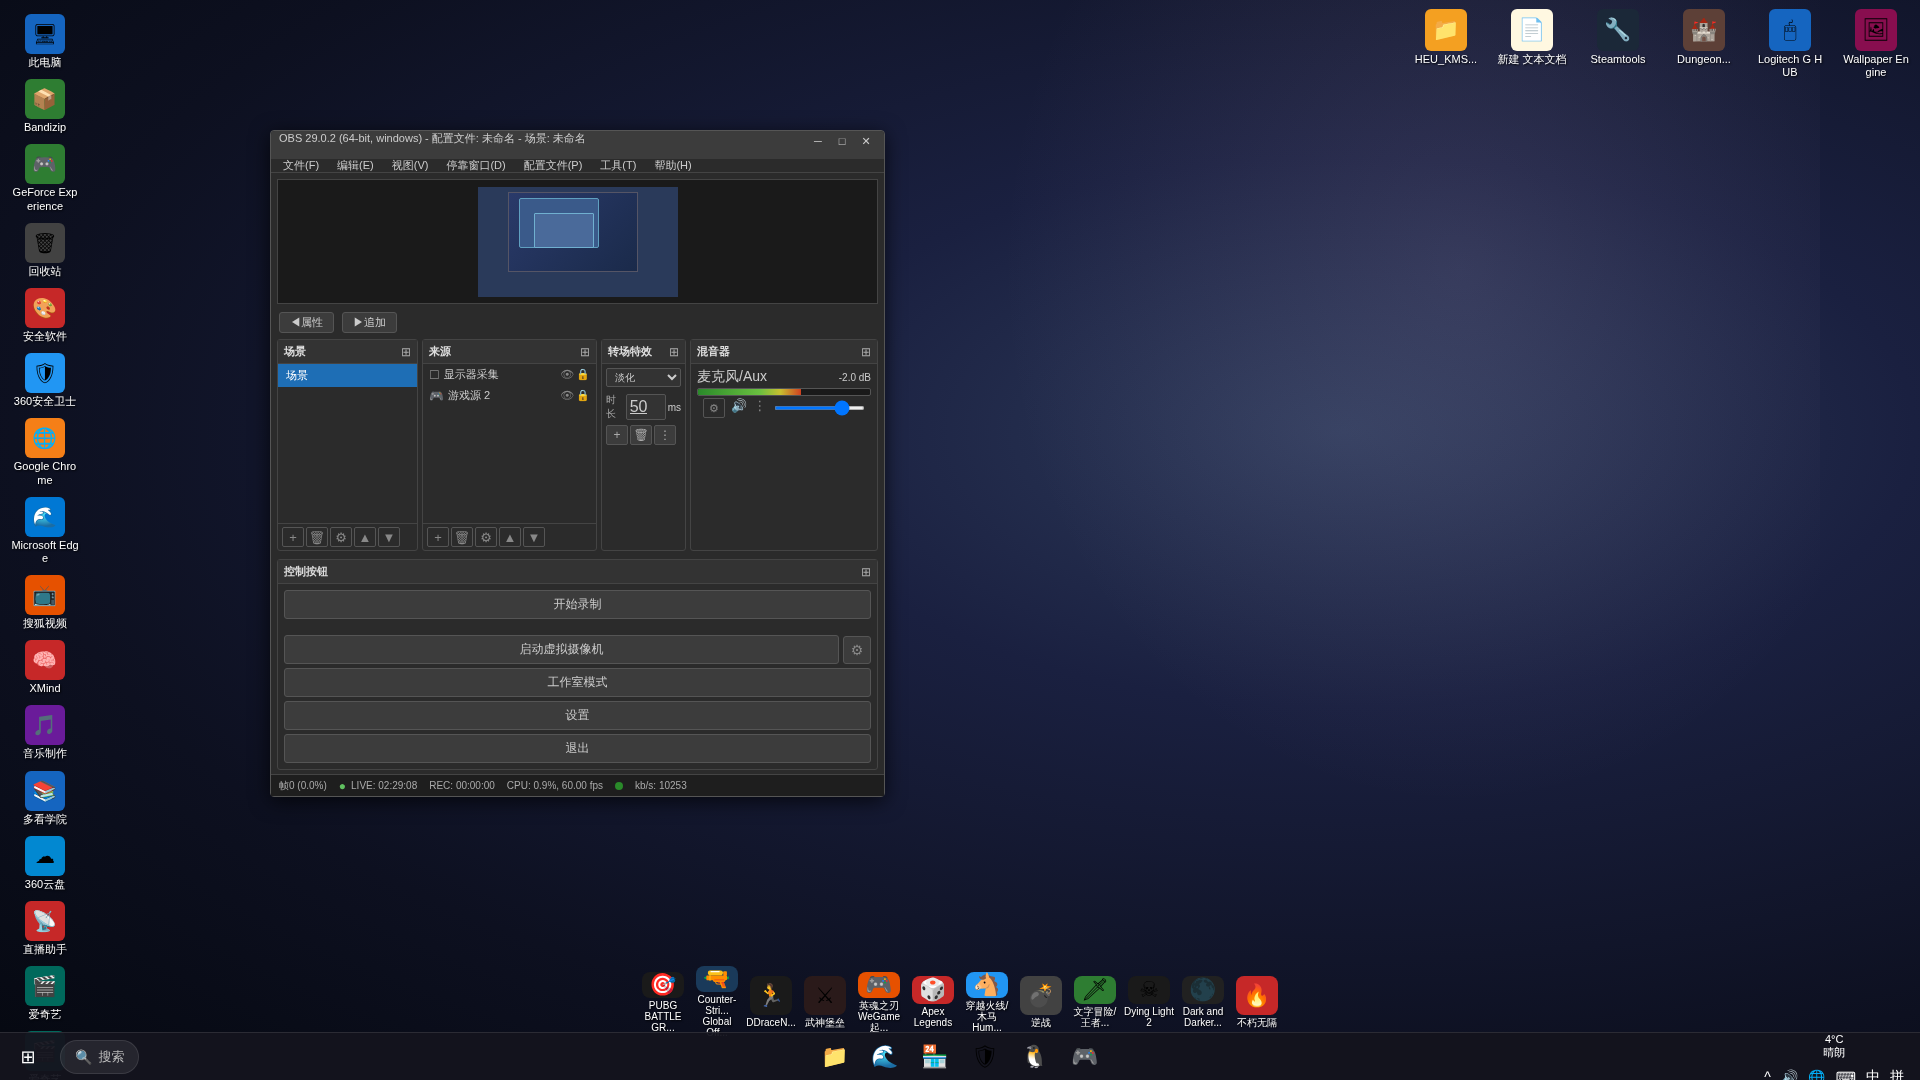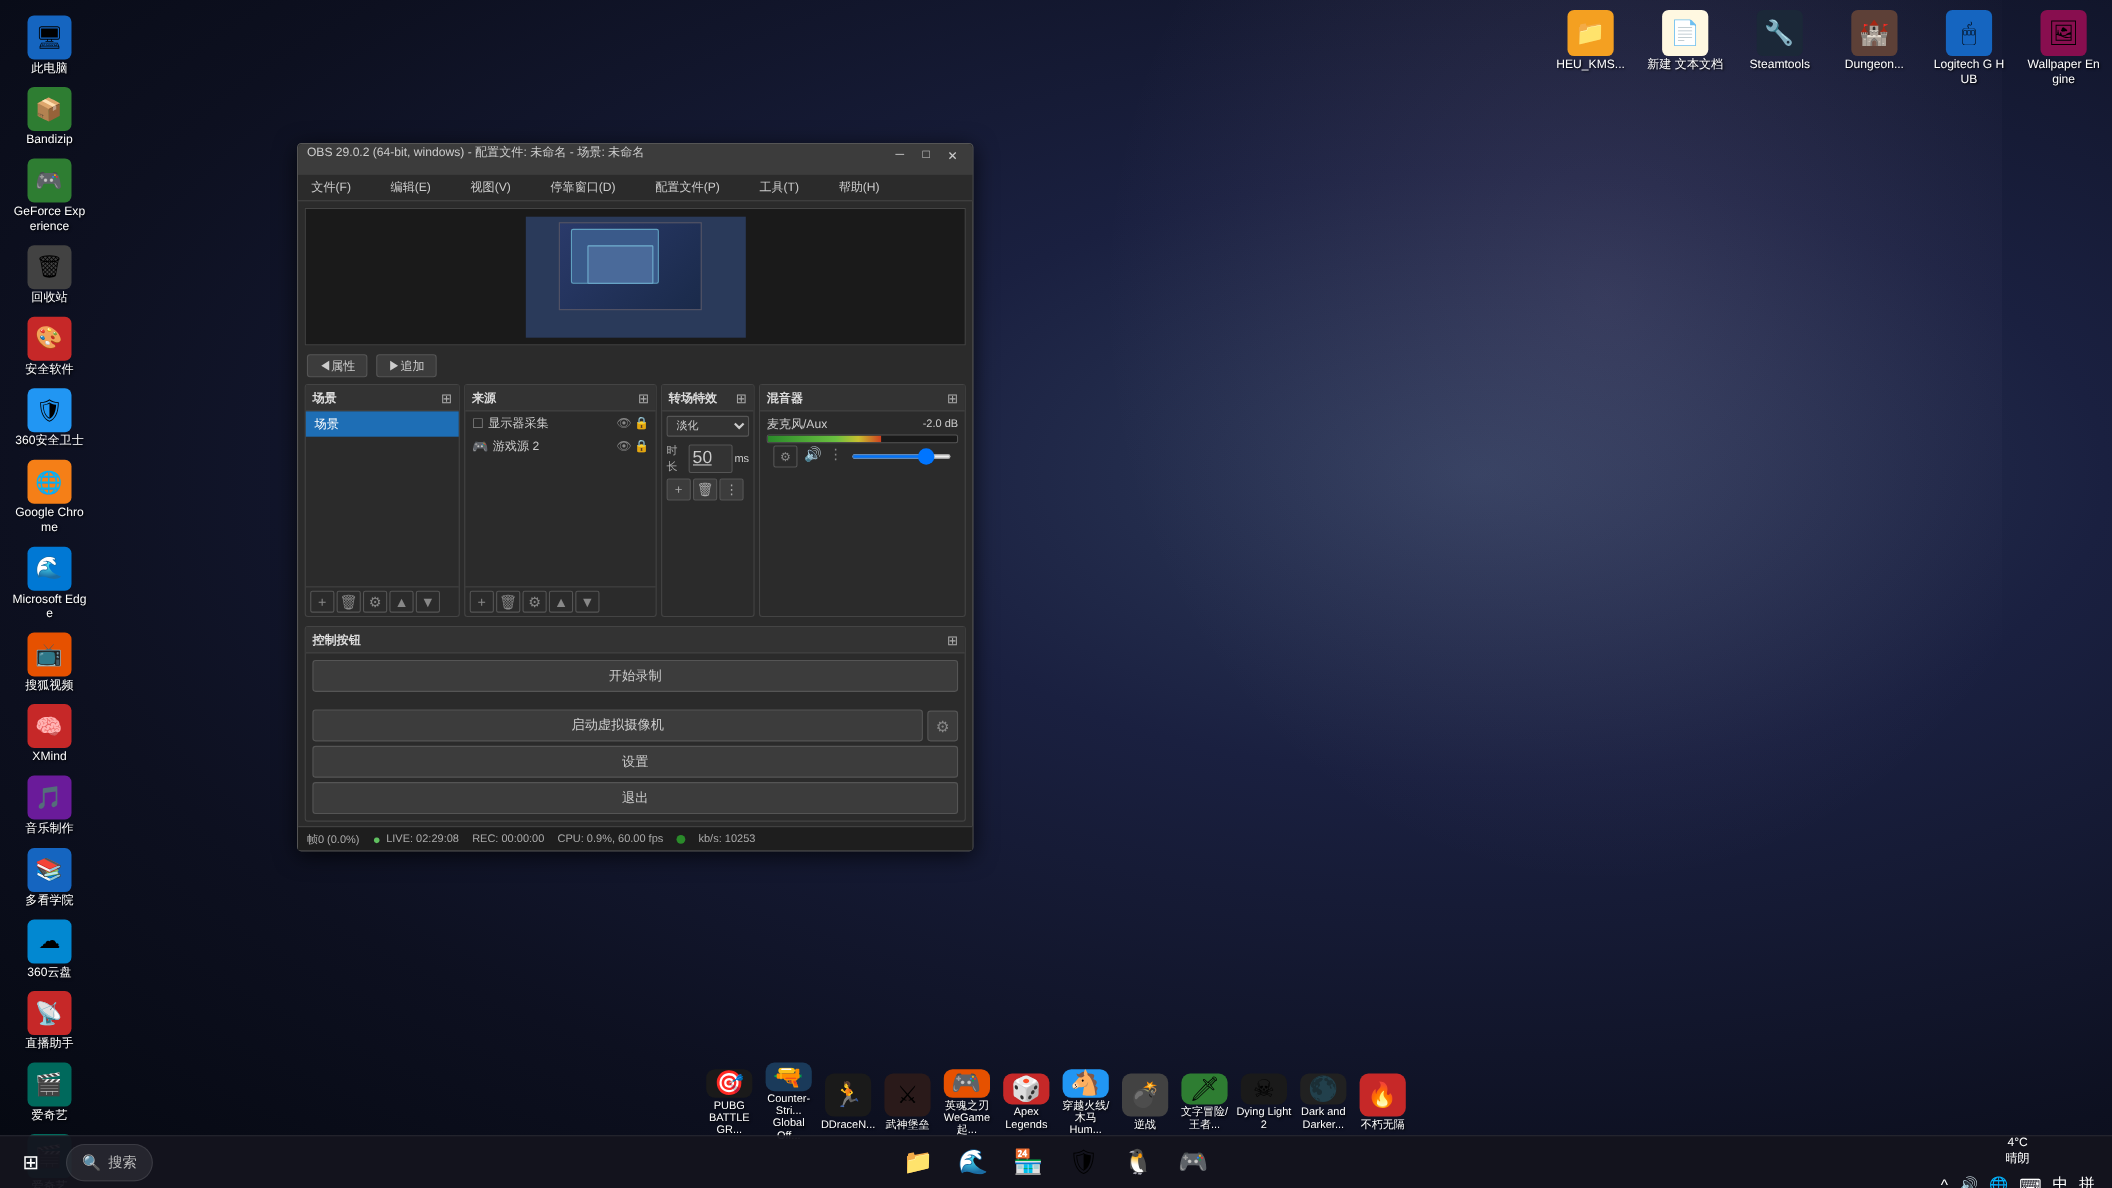--- a/index.html
+++ b/index.html
@@ -196,26 +196,26 @@
       display: flex;
       align-items: center;
       justify-content: center;
       cursor: pointer;
       font-size: 11px;
       color: #ccc;
     }
 
     .obs-menubar {
       background: #2b2b2b;
-      height: 24px;
+      height: 14px;
       display: flex;
       align-items: center;
       padding: 0 4px;
       border-bottom: 1px solid #444;
-      gap: 20px;
+      gap: 2px;
       flex-shrink: 0;
     }
 
     .menu-item {
       color: #ccc;
       font-size: 11px;
       padding: 2px 8px;
       cursor: pointer;
       border-radius: 3px;
     }
@@ -405,21 +405,21 @@
     .mixer-item {
       padding: 4px 6px;
     }
 
     .mixer-name-row {
       display: flex;
       align-items: center;
       justify-content: space-between;
     }
 
-    .mixer-name { color: #ccc; font-size: 11px; text-align: right; }
+    .mixer-name { color: #ccc; font-size: 14px; text-align: right; }
     .mixer-db { color: #ccc; font-size: 10px; }
 
     .mixer-bar-container {
       display: flex;
       align-items: center;
       gap: 4px;
       margin-top: 2px;
     }
 
     .mixer-bar {
@@ -913,20 +913,21 @@
         <div class="hotkey-header">
           <span class="panel-title">控制按钮</span>
           <span class="panel-icon">⊞</span>
         </div>
         <div class="hotkey-buttons">
           <button class="hk-btn hk-btn-gray">开始录制</button>
           <div class="hk-btn-row">
             <button class="hk-btn hk-btn-gray" style="flex:1">启动虚拟摄像机</button>
             <div class="hk-gear">⚙</div>
           </div>
+          <button class="hk-btn hk-btn-gray">工作室模式</button>
           <button class="hk-btn hk-btn-gray">设置</button>
           <button class="hk-btn hk-btn-gray">退出</button>
         </div>
       </div>
     </div>
 
     <div class="obs-statusbar">
       <span class="status-item">帧0 (0.0%)</span>
       <span class="status-item">
         <span style="color:#60c060;font-size:12px;margin-right:2px">●</span>

